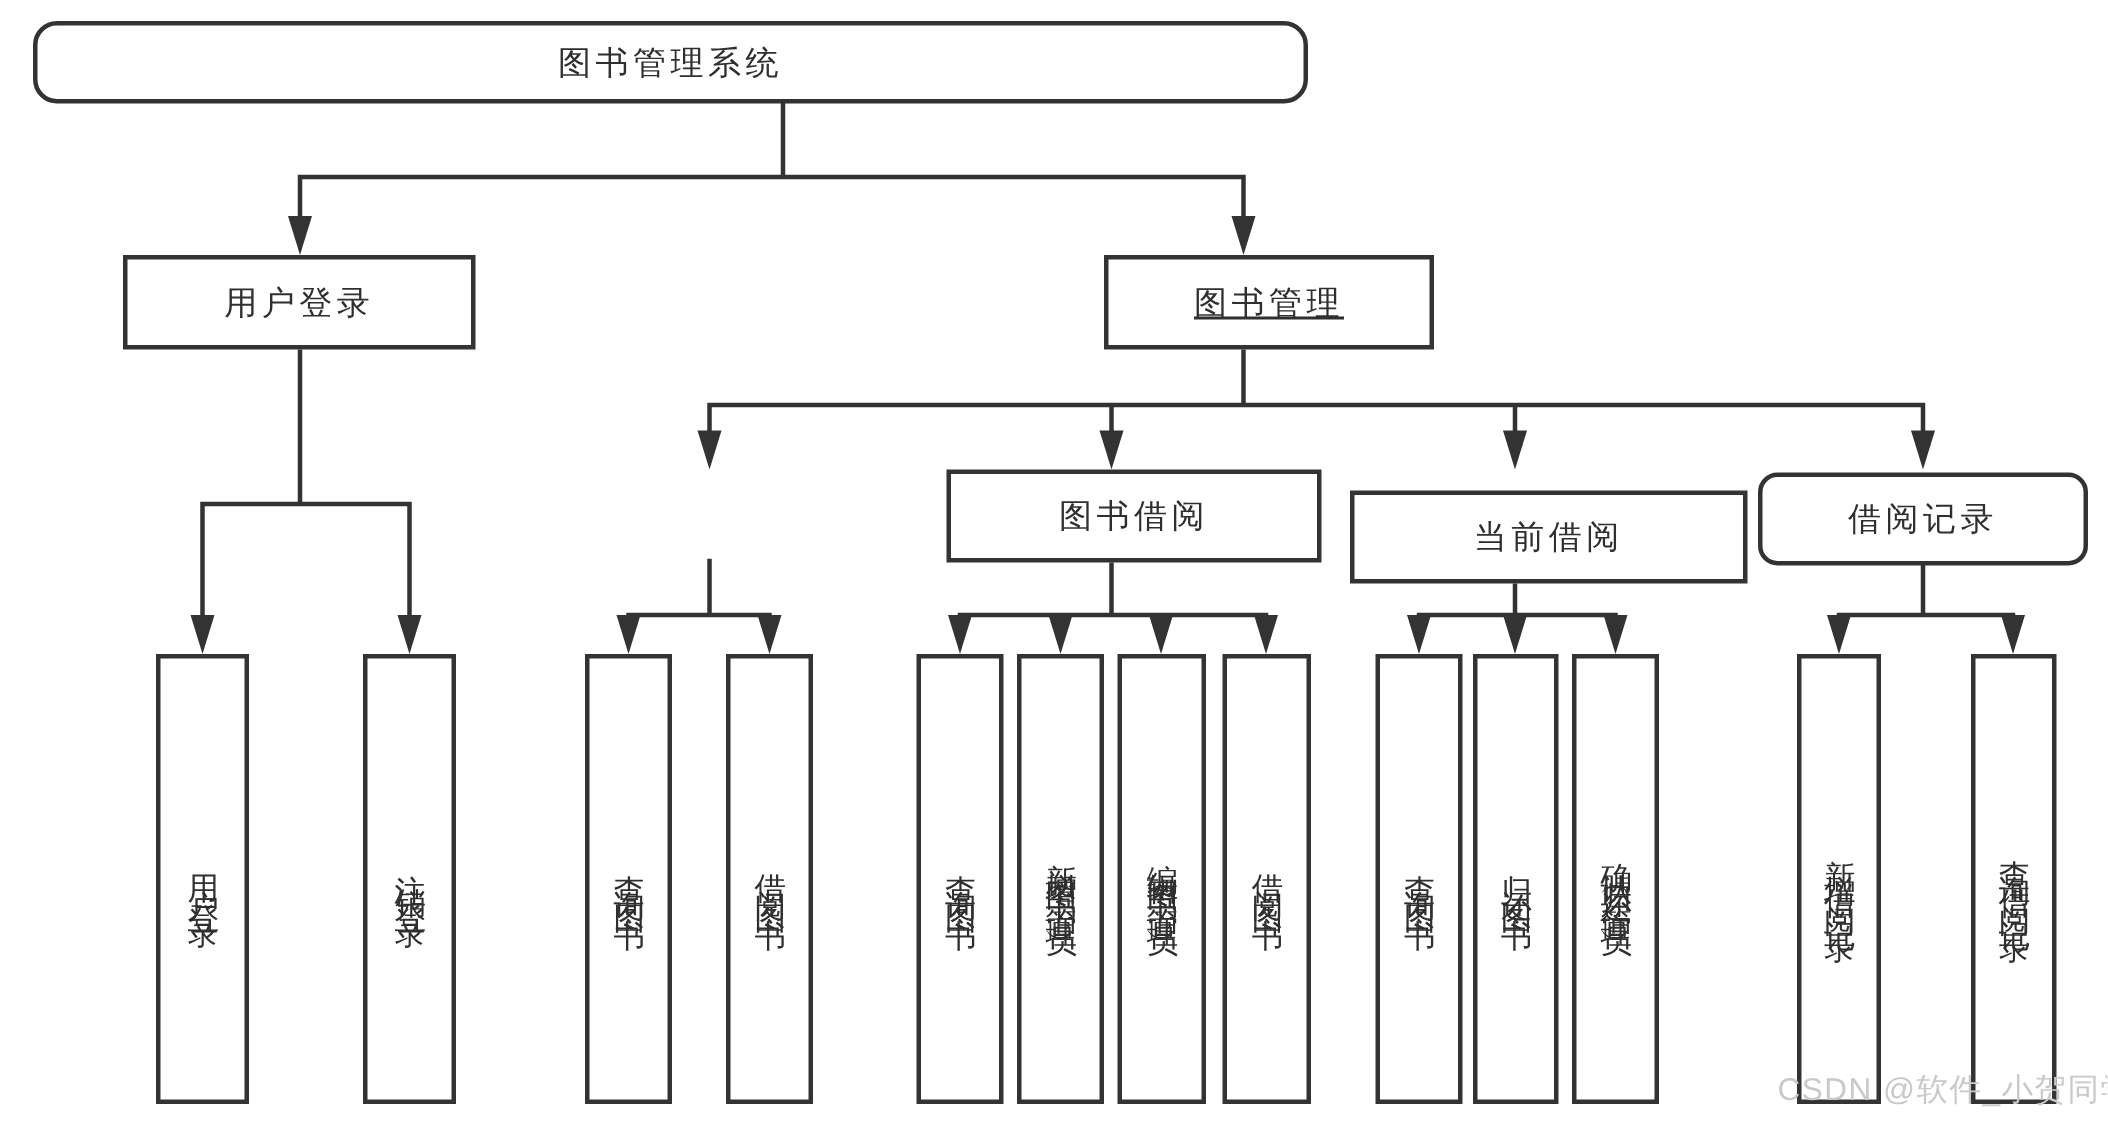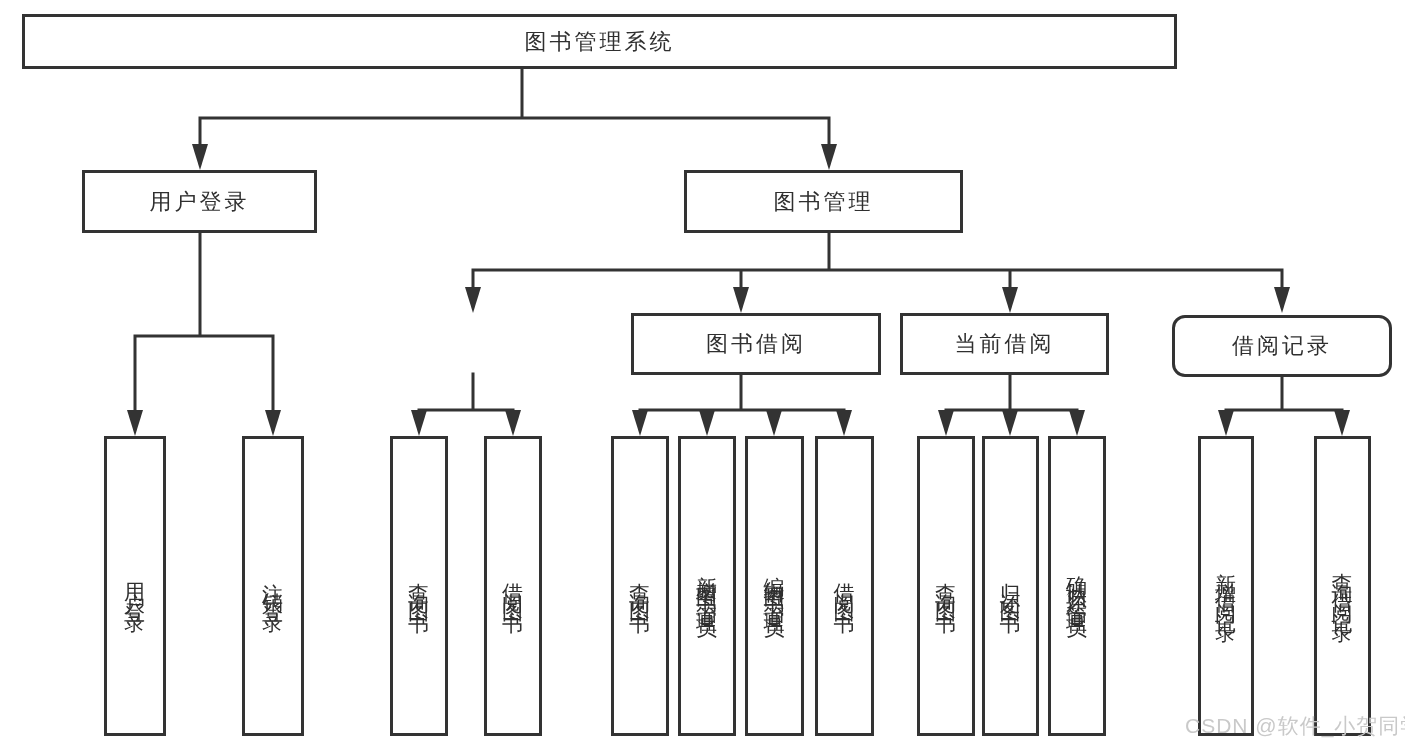--- a/index.html
+++ b/index.html
@@ -55,27 +55,27 @@
       <polygon points="766,410 782,410 774,436"></polygon>
       <polygon points="836,410 852,410 844,436"></polygon>
       <polygon points="938,410 954,410 946,436"></polygon>
       <polygon points="1002,410 1018,410 1010,436"></polygon>
       <polygon points="1069,410 1085,410 1077,436"></polygon>
       <polygon points="1218,410 1234,410 1226,436"></polygon>
       <polygon points="1334,410 1350,410 1342,436"></polygon>
     </g>
   </svg>
 
-  <div class="box hbox" style="left:22px; top:14px; width:1155px; height:55px;">图书管理系统</div>
+  <div class="box hbox" style="left:22px; top:14px; width:850px; height:55px;border-radius:16px;">图书管理系统</div>
 
   <div class="box hbox" style="left:82px; top:170px; width:235px; height:63px;">用户登录</div>
-  <div class="box hbox" style="left:684px; top:170px; width:279px; height:63px;">图书管理</div>
+  <div class="box hbox" style="left:736px; top:170px; width:220px; height:63px;text-decoration:underline;">图书管理</div>
 
   <div class="box hbox" style="left:631px; top:313px; width:250px; height:62px;">图书借阅</div>
-  <div class="box hbox" style="left:900px; top:313px; width:209px; height:62px;">当前借阅</div>
+  <div class="box hbox" style="left:900px; top:327px; width:265px; height:62px;">当前借阅</div>
   <div class="box hbox" style="left:1172px; top:315px; width:220px; height:62px;border-radius:13px;">借阅记录</div>
 
   <div class="box vbox" style="left:104px; top:436px; width:62px; height:300px;">用户登录</div>
   <div class="box vbox" style="left:242px; top:436px; width:62px; height:300px;">注销登录</div>
 
   <div class="box vbox" style="left:390px; top:436px; width:58px; height:300px;">查询图书</div>
   <div class="box vbox" style="left:484px; top:436px; width:58px; height:300px;">借阅图书</div>
 
   <div class="box vbox" style="left:611px; top:436px; width:58px; height:300px;">查询图书</div>
   <div class="box vbox vlong" style="left:678px; top:436px; width:58px; height:300px;">新增图书（管理员）</div>

